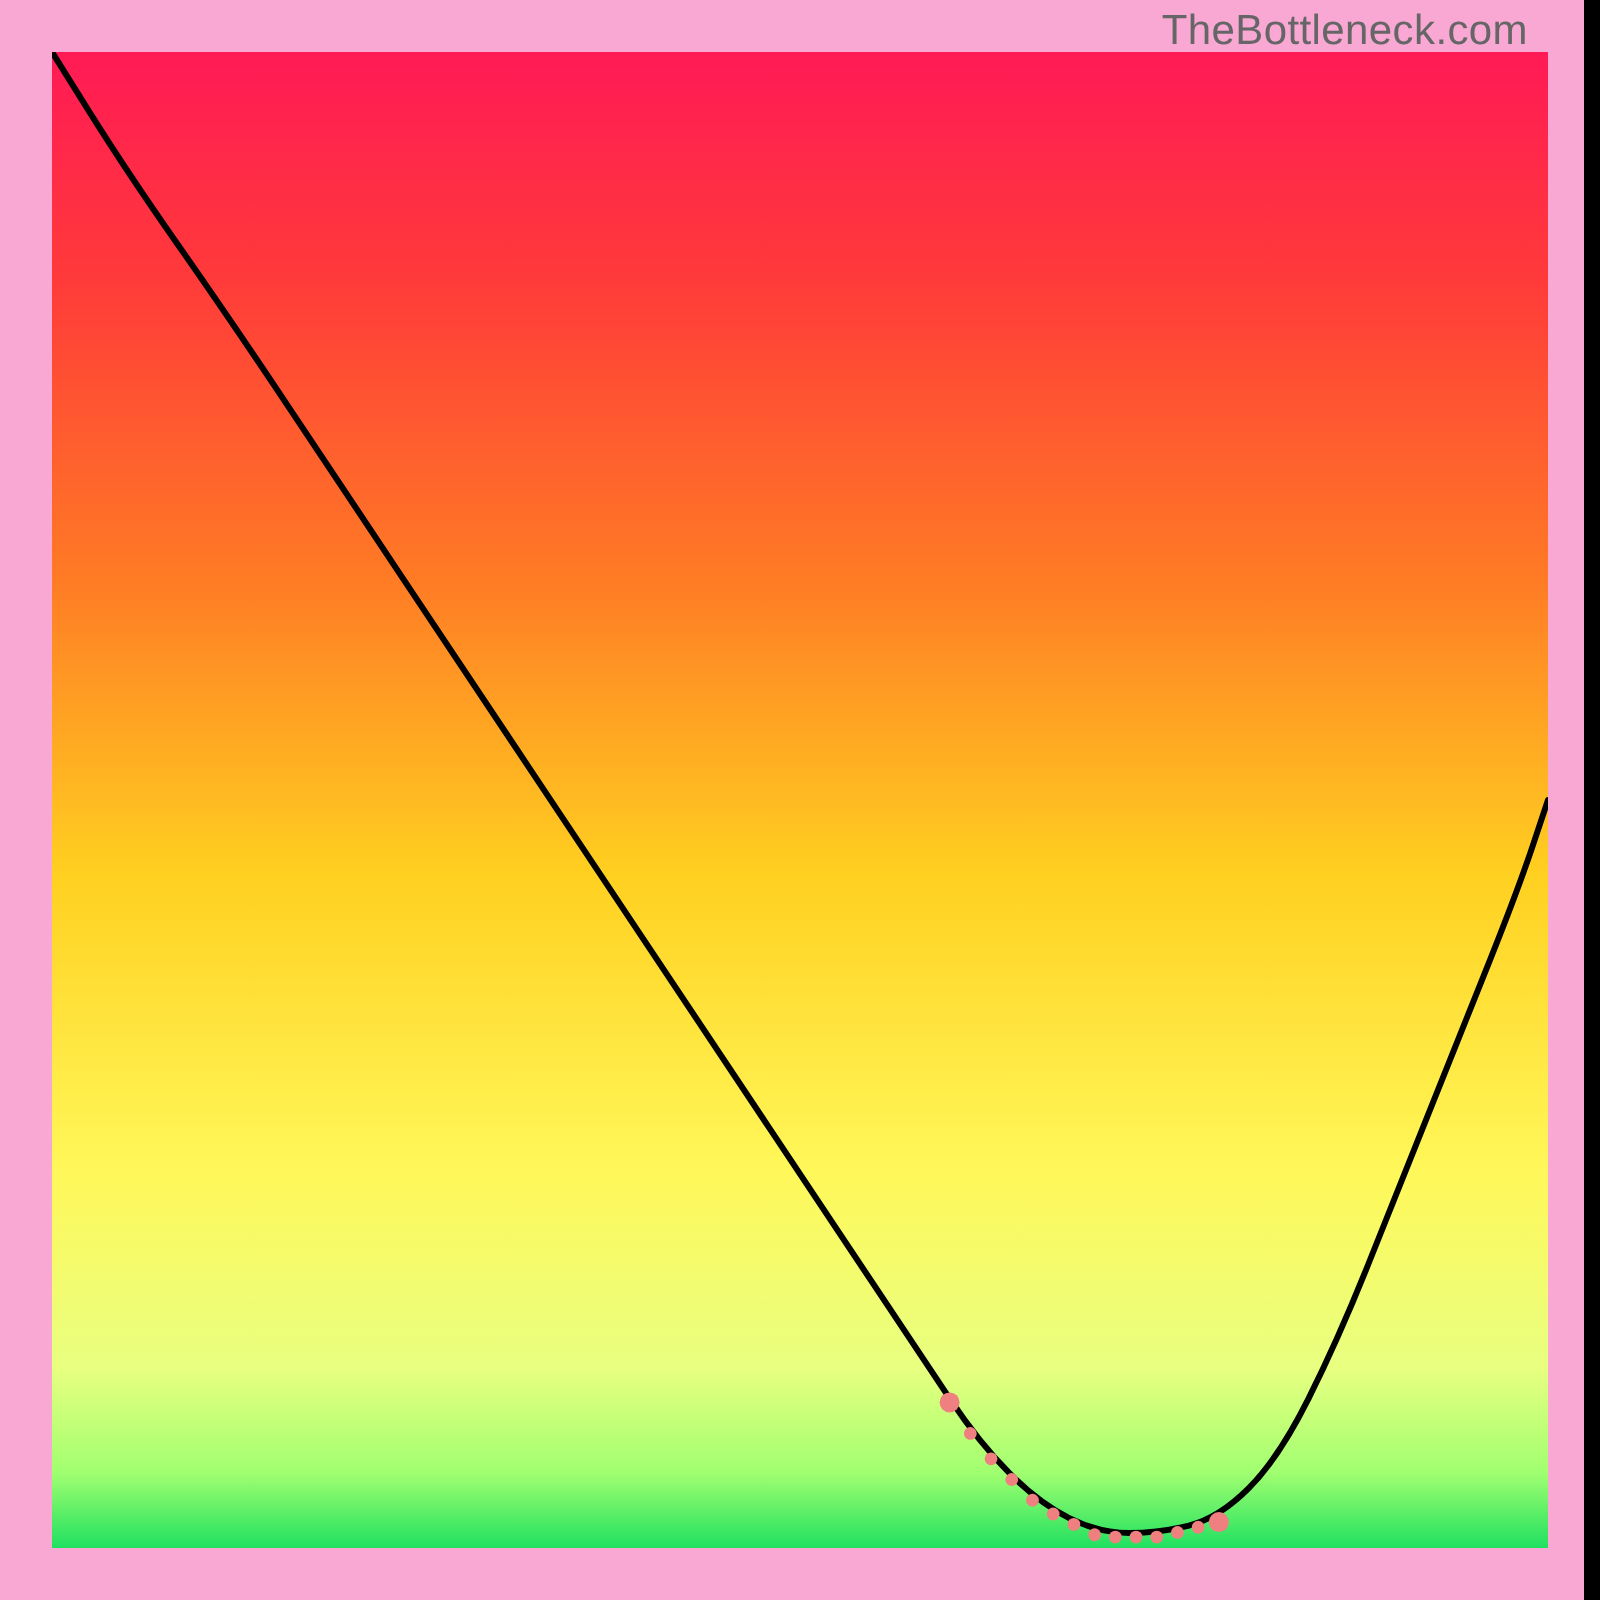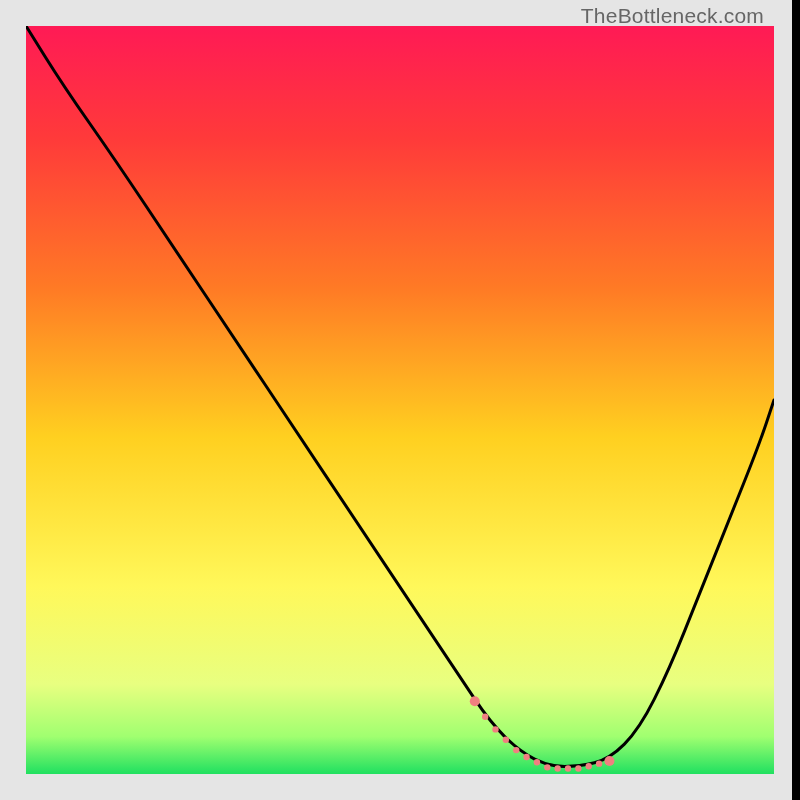--- a/index.html
+++ b/index.html
@@ -1,17 +1,17 @@
 <!DOCTYPE html>
 <html><head>
 <meta charset="utf-8">
 <style>
   * { margin: 0; padding: 0; box-sizing: border-box; }
   body { background: #000; width: 800px; height: 800px; overflow: hidden; font-family: Arial, sans-serif; }
-  .container { position: relative; width: 792px; height: 800px; background: #e5e5e5; }
+  .container { position: relative; width: 792px; height: 800px; background: #f9a8d4; }
   .plot-area { position: absolute; left: 26px; top: 26px; width: 748px; height: 748px; }
   .attribution { position: absolute; top: 4px; right: 28px; color: #666; font-size: 21px; font-weight: 500; letter-spacing: 0.2px; }
   svg { display: block; }
 </style>
 </head>
 <body>
 
 <div class="container">
   <div class="attribution">TheBottleneck.com</div>
   <div class="plot-area">

